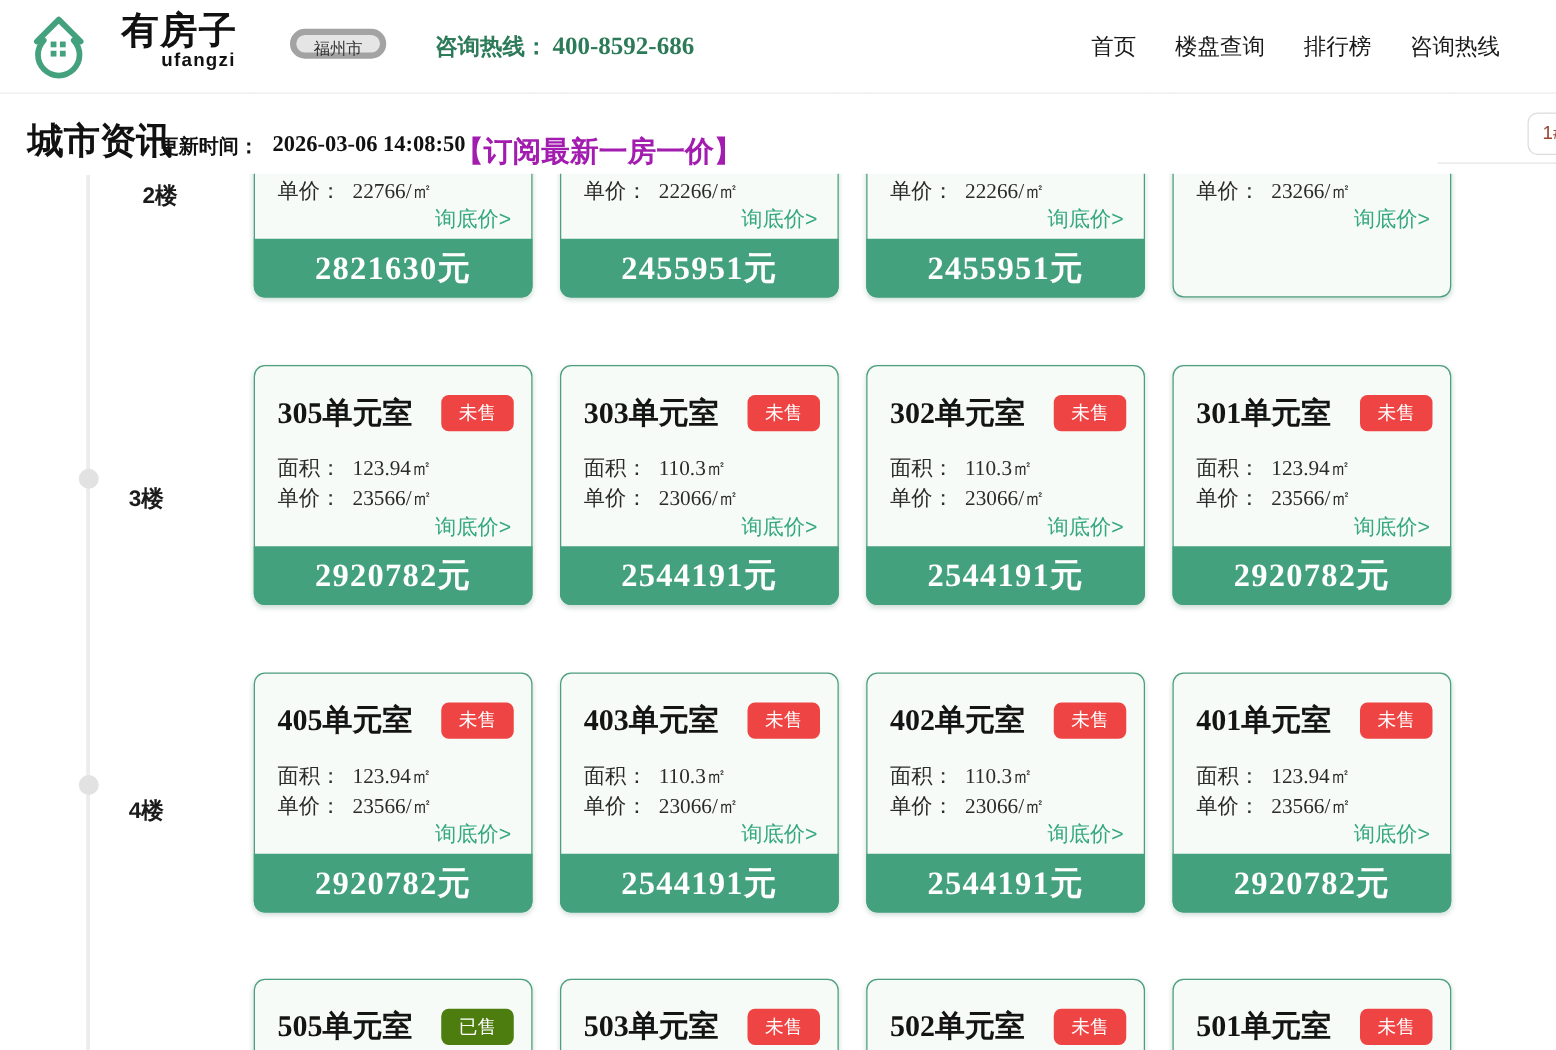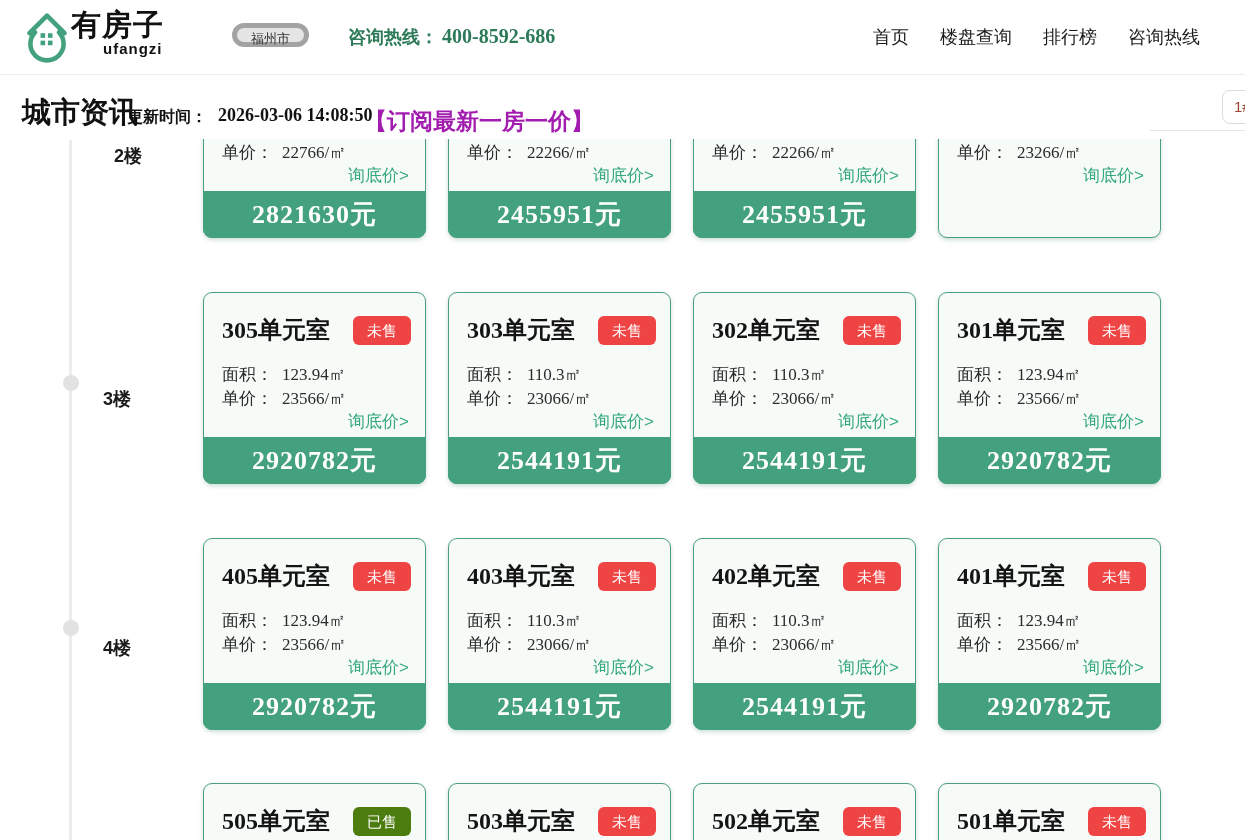--- a/index.html
+++ b/index.html
@@ -55,21 +55,21 @@
   .building-tab{position:absolute;left:1222px;top:15px;width:52px;height:34px;box-sizing:border-box;
     background:#fff;border:1px solid #dcdcdc;border-radius:8px;line-height:32px;
     padding-left:11px;font-size:15px;color:#9c4633;cursor:pointer;}
   .titlebar-edge-line{position:absolute;left:1150px;top:55px;width:95px;height:1px;background:#e4e4e4;}
 
   
   .header{position:absolute;left:0;top:0;width:1245px;height:74px;background:#fff;
     border-bottom:1px solid #ededed;z-index:6;}
   .logo{position:absolute;left:23px;top:8px;display:flex;cursor:pointer;}
   .logo-icon{width:48px;height:56px;}
-  .logo-text{margin-left:0;}
+  .logo-text{margin-left:26px;}
   .logo-title{font-size:30px;font-weight:bold;color:#111;line-height:34px;letter-spacing:1px;}
   .logo-sub{font-size:15px;font-weight:bold;color:#111;letter-spacing:1px;margin:-2px 0 0 32px;}
   .city-pill{position:absolute;left:232px;top:23px;height:24px;box-sizing:border-box;
     border:5px solid #a3a3a3;border-radius:13px;padding:0 14px;line-height:22px;
     font-size:13px;color:#333;background:#e5e5e5;cursor:pointer;}
   .hotline{position:absolute;left:348px;top:25px;color:#2c7a58;font-weight:bold;}
   .hotline-label{font-size:18px;}
   .hotline-number{font-size:20px;margin-left:4px;}
   .nav{position:absolute;left:873px;top:0;height:74px;display:flex;gap:31px;align-items:center;}
   .nav-item{font-size:18px;color:#1a1a1a;cursor:pointer;white-space:nowrap;}

